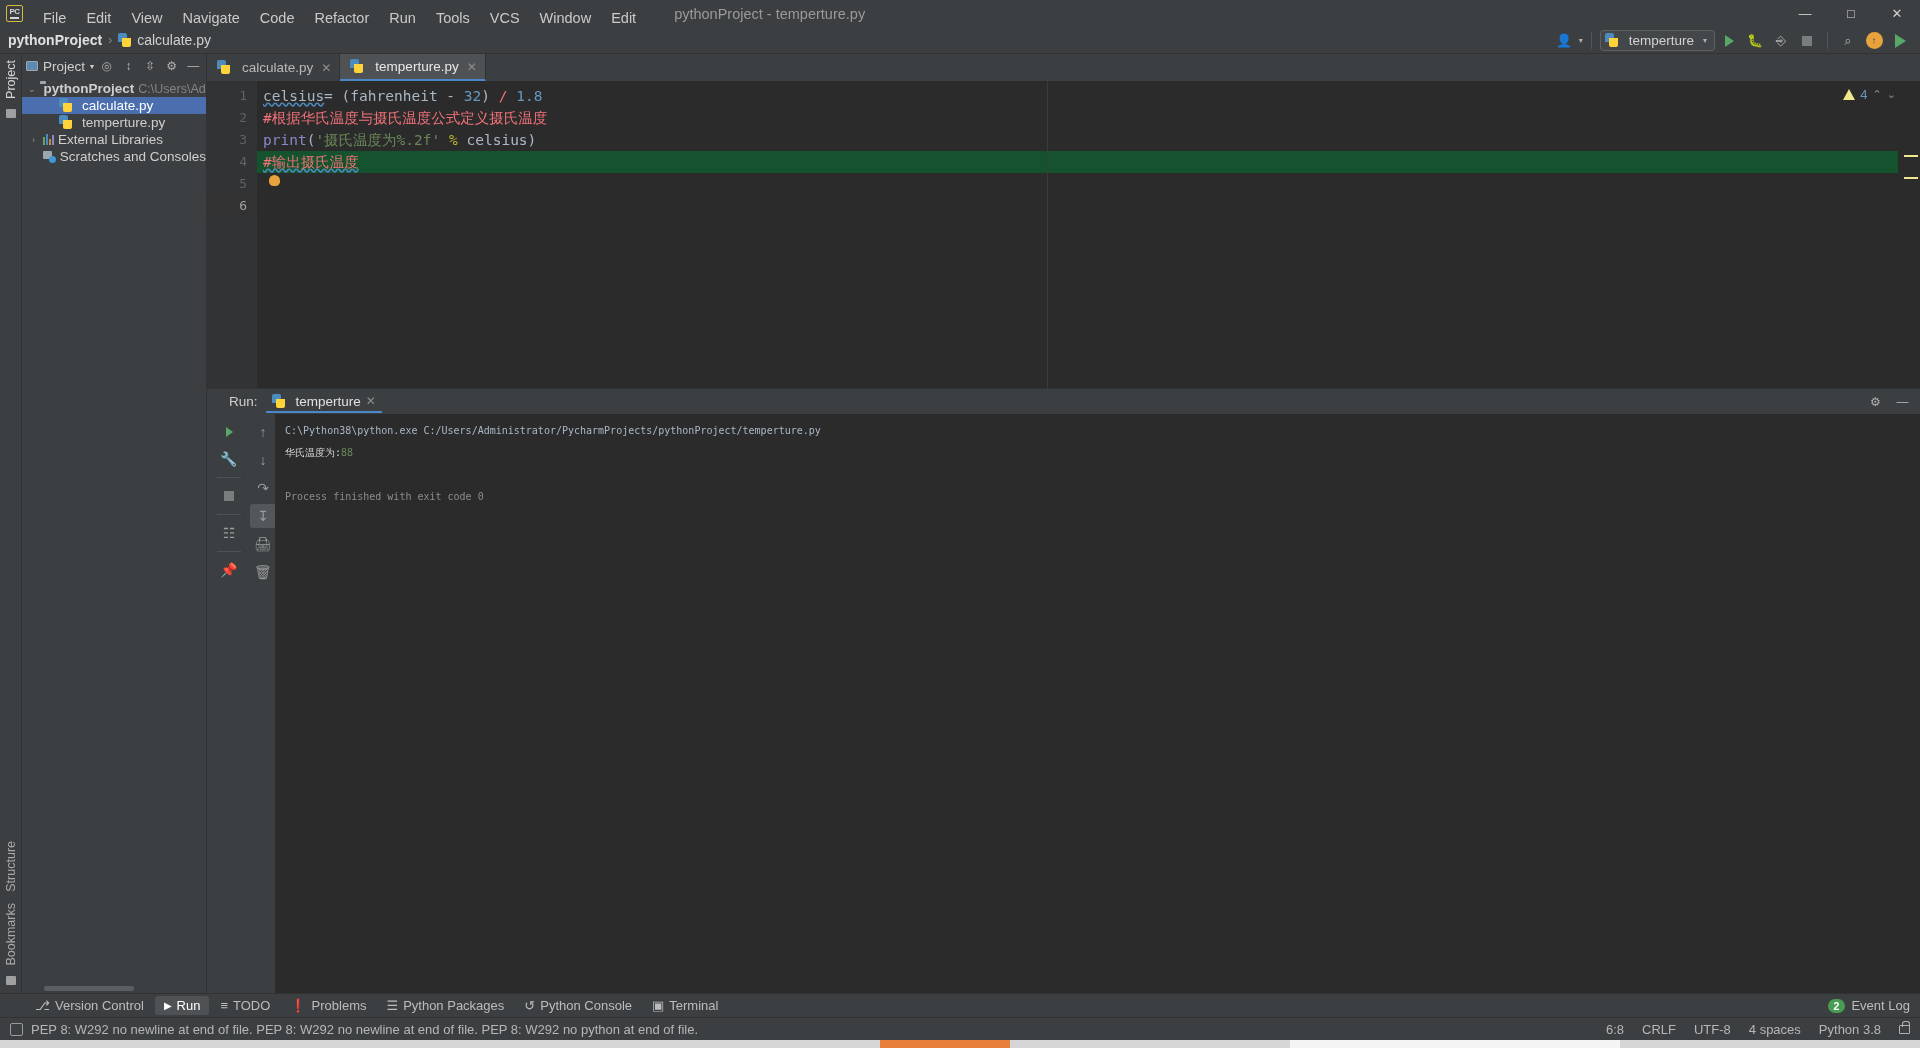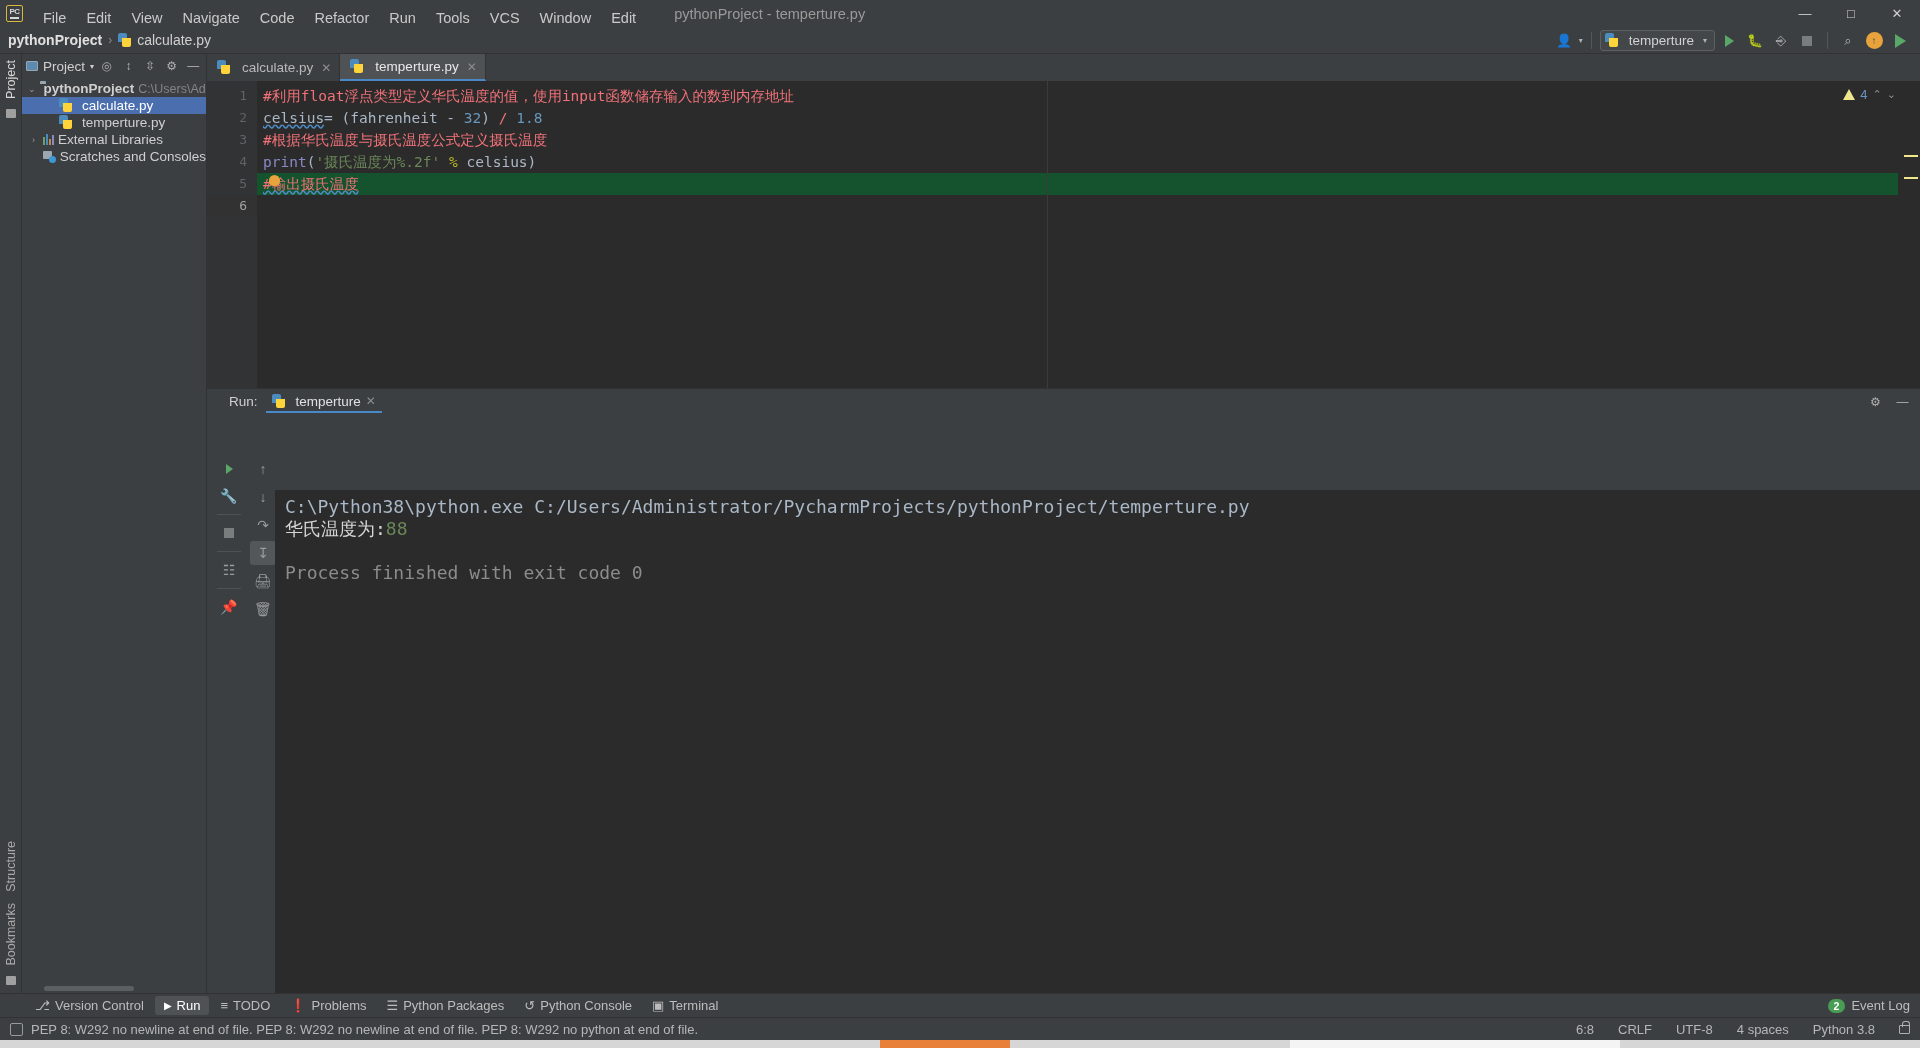--- a/index.html
+++ b/index.html
@@ -188,21 +188,21 @@
   .warn-tri {
     width: 0; height: 0; border-left: 6px solid transparent; border-right: 6px solid transparent;
     border-bottom: 11px solid #f0e68c; position: relative;
   }
   .chev { color: #8d8d8d; font-size: 11px; }
   .marker-line { position: absolute; right: 2px; width: 14px; height: 2px; background: #f0e68c; }
 
   
   .runwin {
     height: 605px; background: #3c3f41; display: flex; flex-direction: column;
-    border-top: 1px solid #323232; flex-shrink: 0; gap: 37px;
+    border-top: 1px solid #323232; flex-shrink: 0;
   }
   .runhead {
     height: 25px; display: flex; align-items: center; padding-left: 22px;
     font-size: 13.5px; color: #cfcfcf; gap: 8px; position: relative;
   }
   .runhead .rtab {
     display: flex; align-items: center; gap: 5px; padding: 3px 6px 2px 6px;
     border-bottom: 2px solid #4a88c7; color: #e0e0e0;
   }
   .runhead .rtab .x { color: #8d8d8d; font-size: 12px; }
@@ -217,21 +217,21 @@
     align-items: center; padding-top: 6px; gap: 4px;
   }
   .rt-btn {
     width: 26px; height: 24px; display: flex; align-items: center; justify-content: center;
     color: #9a9d9e; font-size: 14px; border-radius: 3px;
   }
   .rt-btn.sel { background: #53575a; }
   .rt-div { width: 24px; height: 1px; background: #4e5254; margin: 3px 0; }
   .console {
     flex: 1; background: #2b2b2b; font-family: "DejaVu Sans Mono", monospace;
-    font-size: 18px; padding: 6px 0 0 10px; line-height: 22px; color: #a9b7c6; overflow: hidden; margin-top: 39px;
+    font-size: 10px; padding: 6px 0 0 10px; line-height: 22px; color: #a9b7c6; overflow: hidden;
   }
   .c-cmd { color: #a9b7c6; }
   .c-out { color: #d6d6d6; }
   .c-green { color: #6a8759; }
   .c-sys { color: #8c8c8c; }
 
   
   .twbar {
     height: 24px; background: #3c3f41; display: flex; align-items: center;
     padding-left: 26px; gap: 2px; flex-shrink: 0; font-size: 13px; color: #bcbcbc;
@@ -243,21 +243,21 @@
   .badge {
     background: #499c54; color: #fff; font-size: 10.5px; border-radius: 8px;
     padding: 1px 6px; font-weight: bold;
   }
   .statusbar {
     height: 23px; background: #3c3f41; display: flex; align-items: center;
     padding-left: 10px; font-size: 13px; color: #b6b6b6; flex-shrink: 0;
     border-top: 1px solid #323232; position: relative;
   }
   .status-ico { width: 13px; height: 13px; border: 1px solid #9a9a9a; border-radius: 2px; margin-right: 8px;}
-  .status-right { position: absolute; right: 10px; display: flex; gap: 24px; align-items: center; }
+  .status-right { position: absolute; right: 10px; display: flex; gap: 18px; align-items: center; }
   .lock-ico { width: 11px; height: 9px; border: 1.5px solid #b0b0b0; border-radius: 1px; position: relative; }
   .lock-ico::before { content:''; position:absolute; left:2px; top:-5px; width:6px; height:5px;
                       border:1.5px solid #b0b0b0; border-bottom:none; border-radius:3px 3px 0 0;}
   .taskbar { height: 8px; background: #d6d6d6; flex-shrink: 0; position: relative; }
   .taskbar .orange { position: absolute; left: 880px; top: 0; width: 130px; height: 8px; background: #e8803a;}
   .taskbar .white { position: absolute; left: 1290px; top: 0; width: 330px; height: 8px; background: #f4f4f4;}
 </style>
 </head>
 <body>
 
@@ -436,21 +436,20 @@
           <div class="ln">3</div>
           <div class="ln">4</div>
           <div class="ln">5</div>
           <div class="ln cur">6</div>
         </div>
 
         <div class="code-area">
           <div class="vline"></div>
 
 
-          <div class="cline"><span class="k-comment">#利用float浮点类型定义华氏温度的值，使用input函数储存输入的数到内存地址</span></div>
 
           <div class="cline"><span class="k-var squiggle">celsius</span><span class="k-op">= </span><span class="k-op">(</span><span class="k-var">fahrenheit</span><span class="k-op"> - </span><span class="k-num">32</span><span class="k-op">) </span><span class="k-comment">/</span><span class="k-num"> 1.8</span></div>
 
           <div class="cline"><span class="k-comment">#根据华氏温度与摄氏温度公式定义摄氏温度</span></div>
 
           <div class="cline"><span class="k-builtin">print</span><span class="k-op">(</span><span class="k-str">'摄氏温度为%.2f'</span><span class="k-pct"> % </span><span class="k-var">celsius</span><span class="k-op">)</span></div>
 
           <div class="cline cur"><span class="k-comment squiggle">#输出摄氏温度</span></div>
 
           <div class="bulb"></div>

